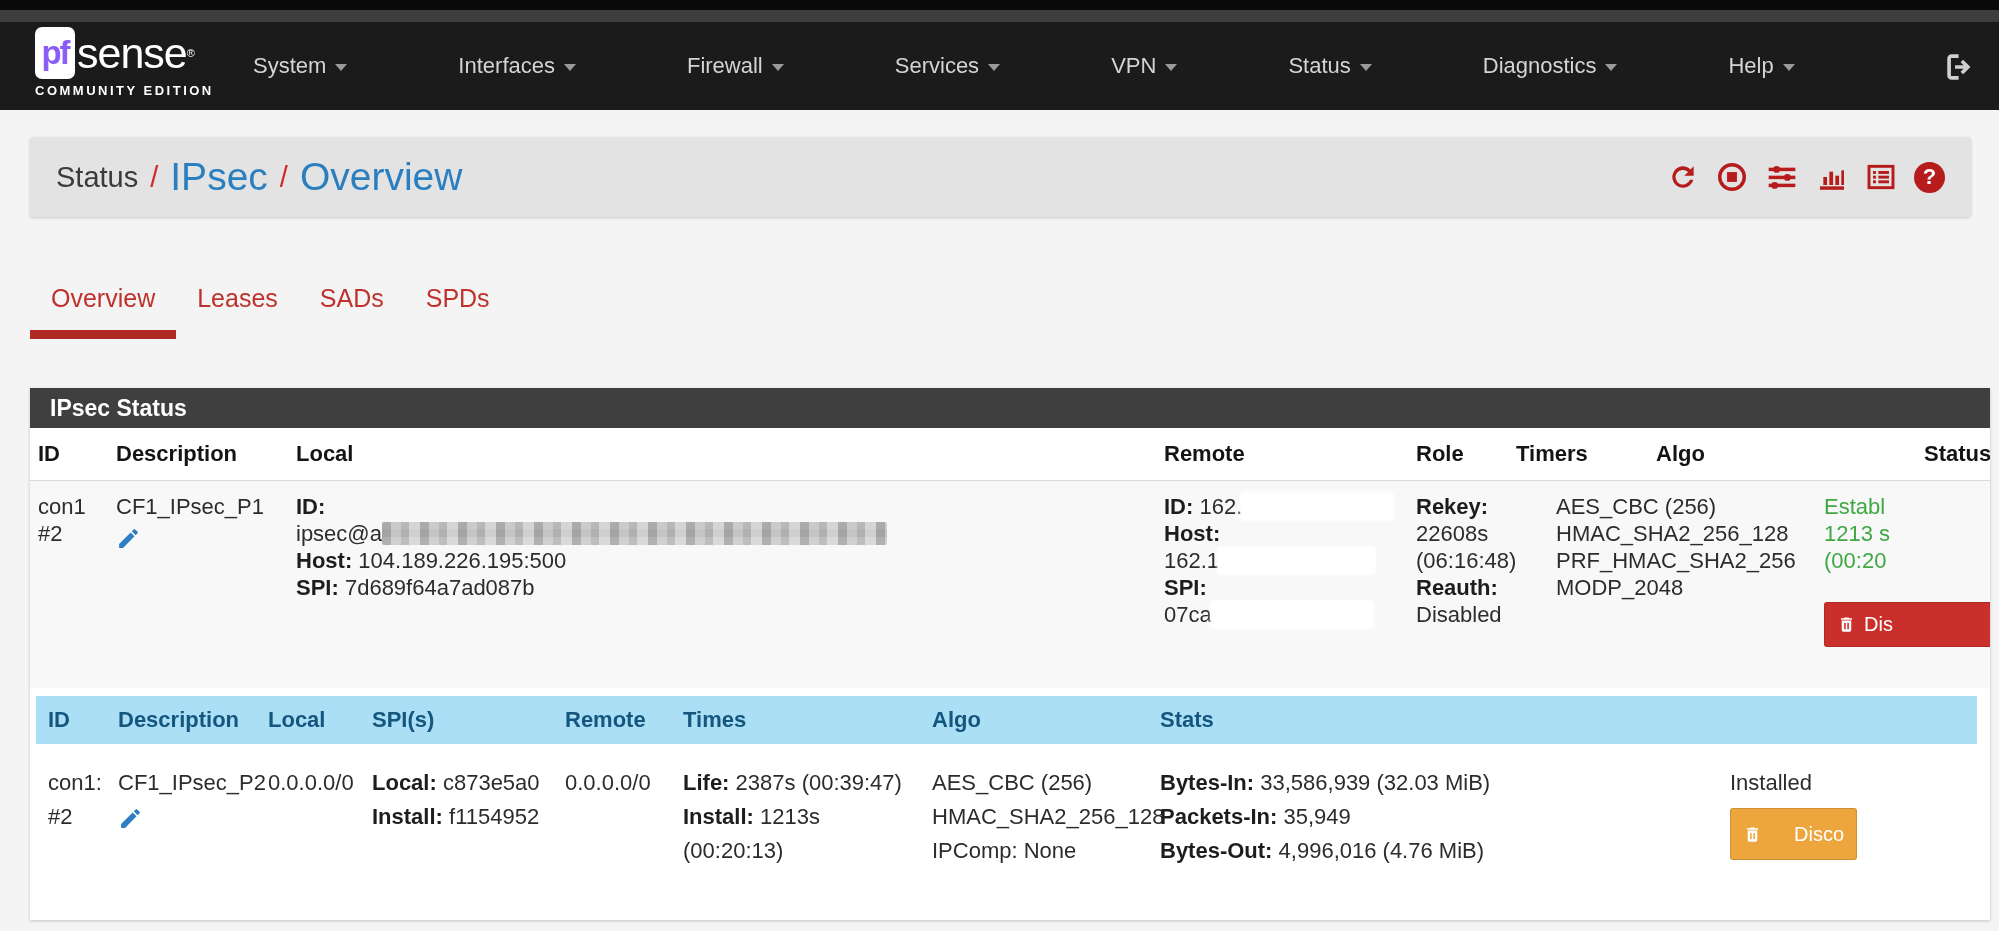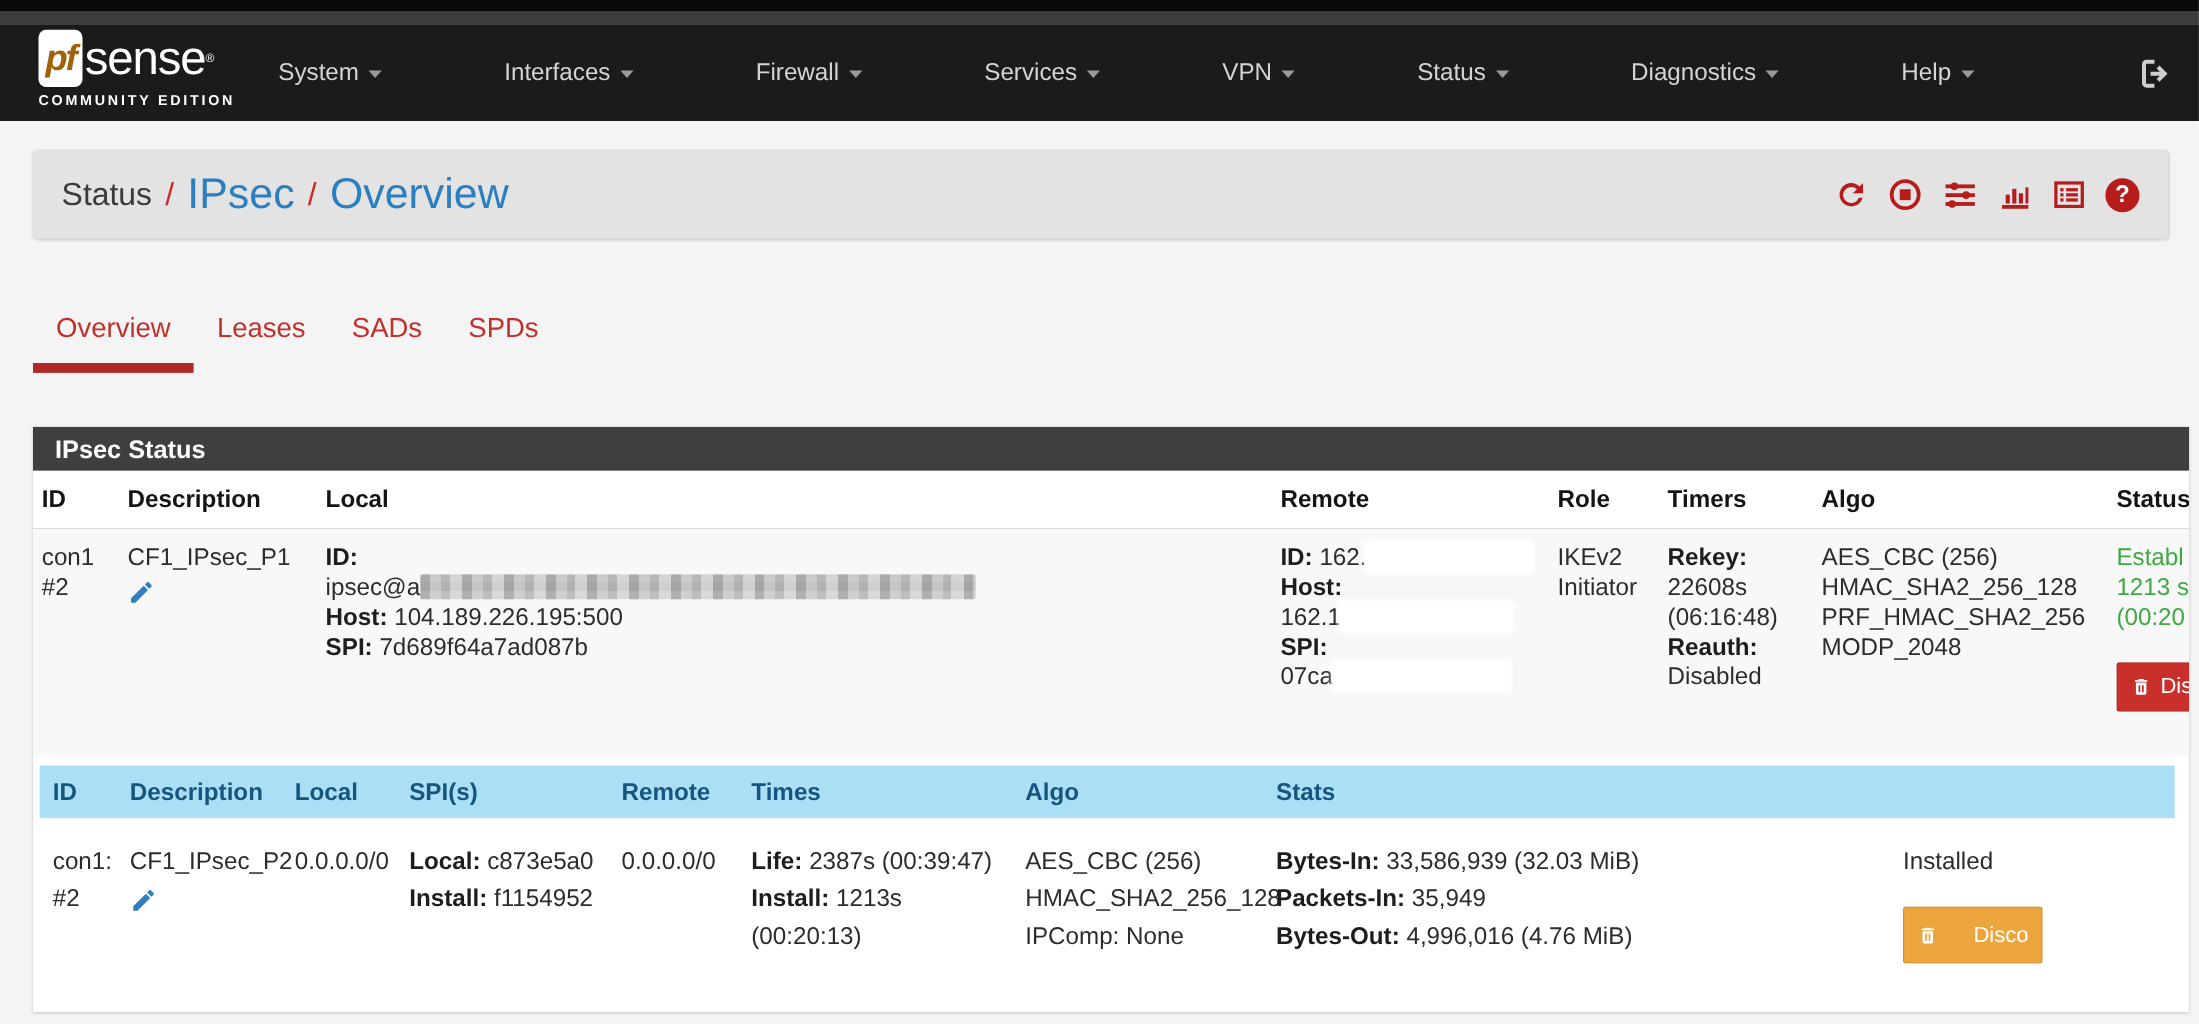--- a/index.html
+++ b/index.html
@@ -6,21 +6,21 @@
   html,body { width:1999px; height:931px; overflow:hidden; }
   body { font-family:"Liberation Sans", sans-serif; background:#f4f4f4; position:relative; }
 
   
   .strip1 { position:absolute; left:0; top:0; width:1999px; height:10px; background:#090909; }
   .strip2 { position:absolute; left:0; top:10px; width:1999px; height:12px; background:#3d3d3d; }
   .nav { position:absolute; left:0; top:22px; width:1999px; height:88px; background:#1b1b1b; }
   .brand { position:absolute; left:35px; top:5px; }
   .brand-row { display:flex; align-items:flex-end; }
   .pfbox { width:40px; height:52px; background:#fff; border-radius:7px; display:flex; align-items:center; justify-content:center; }
-  .pfbox span { font-size:33px; font-weight:bold; font-style:italic; color:#a16207; letter-spacing:-2px; }
+  .pfbox span { font-size:33px; font-weight:bold; color:#8b5cf6; letter-spacing:-2px; }
   .sensetxt { font-size:43px; font-weight:normal; color:#fff; line-height:52px; margin-left:2px; letter-spacing:-1px; }
   .regmark { color:#fff; font-size:11px; vertical-align:top; }
   .edition { margin-top:4px; color:#fff; font-size:13px; font-weight:bold; letter-spacing:2.5px; }
   .menu { position:absolute; left:253px; top:0; height:88px; display:flex; align-items:center;gap:21px; }
   .menu-item { color:#d4d4d4; font-size:22px; margin-right:90px; display:flex; align-items:center; cursor:pointer; }
   .caret { width:0; height:0; border-left:6px solid transparent; border-right:6px solid transparent; border-top:7px solid #9a9a9a; margin-left:9px; margin-top:3px; }
   .logout { position:absolute; right:22px; top:28px; width:34px; height:34px; color:#cfcfcf; cursor:pointer; }
 
   
   .crumbbar { position:absolute; left:30px; top:137px; width:1941px; height:80px; background:#e3e3e3; border-radius:4px; box-shadow:0 1px 3px rgba(0,0,0,.18); display:flex; align-items:center; padding:0 26px; }
@@ -52,21 +52,21 @@
     background:
       repeating-linear-gradient(90deg, rgba(130,130,130,.50) 0 9px, rgba(196,196,196,.55) 9px 19px, rgba(150,150,150,.45) 19px 27px, rgba(214,214,214,.6) 27px 38px),
       repeating-linear-gradient(0deg, #dedede 0 8px, #c6c6c6 8px 16px, #d3d3d3 16px 23px); }
   .wredact { display:inline-block; height:25px; background:#fff; border-radius:2px; box-shadow:0 0 3px 2px #fff; vertical-align:-5px; }
   .w150{width:150px} .w155{width:155px} .w160{width:160px}
 
   .green { color:#3fa844; }
   .btn { display:inline-flex; align-items:center; gap:8px; color:#fff; font-size:20px; padding:8px 12px; border-radius:3px; white-space:nowrap; cursor:pointer; border:1px solid rgba(0,0,0,.12); }
   .btn svg { flex:0 0 auto; }
   .btn-danger { background:#c9302c; width:170px; margin-top:28px; }
-  .btn-warning { background:#eda63d; margin-top:24px;gap:32px; }
+  .btn-warning { background:#eda63d; margin-top:8px;gap:32px; }
 
   
   .child-section { width:1953px; background:#fff; padding:8px 6px 0; }
   .childtbl { width:1941px; font-size:22px; color:#2c2c2c; }
   .child-header { display:flex; background:#abdff6; height:48px; align-items:center; font-weight:bold; color:#14567e; }
   .child-row { display:flex; padding:22px 0 10px; line-height:34px; background:#fff; }
   .ccell { padding-left:12px; }
   .k-id{width:70px} .k-desc{width:150px} .k-local{width:104px} .k-spis{width:193px}
   .k-remote{width:118px} .k-times{width:249px} .k-algo{width:228px} .k-stats{width:570px} .k-status{width:259px}
 
@@ -211,24 +211,20 @@
         <div><span>ipsec@a</span><span class="blurred"></span></div>
         <div><b>Host:</b> <span>104.189.226.195:500</span></div>
         <div><b>SPI:</b> <span>7d689f64a7ad087b</span></div>
       </div>
       <div class="cell c-remote">
         <div><b>ID:</b> <span>162.</span><span class="wredact w150"></span></div>
         <div><b>Host:</b></div>
         <div><span>162.1</span><span class="wredact w155"></span></div>
         <div><b>SPI:</b></div>
         <div><span>07ca</span><span class="wredact w160"></span></div>
-      </div>
-      <div class="cell c-role">
-        <div>IKEv2</div>
-        <div>Initiator</div>
       </div>
       <div class="cell c-timers">
         <div><b>Rekey:</b></div>
         <div>22608s</div>
         <div>(06:16:48)</div>
         <div><b>Reauth:</b></div>
         <div>Disabled</div>
       </div>
       <div class="cell c-algo">
         <div>AES_CBC (256)</div>

